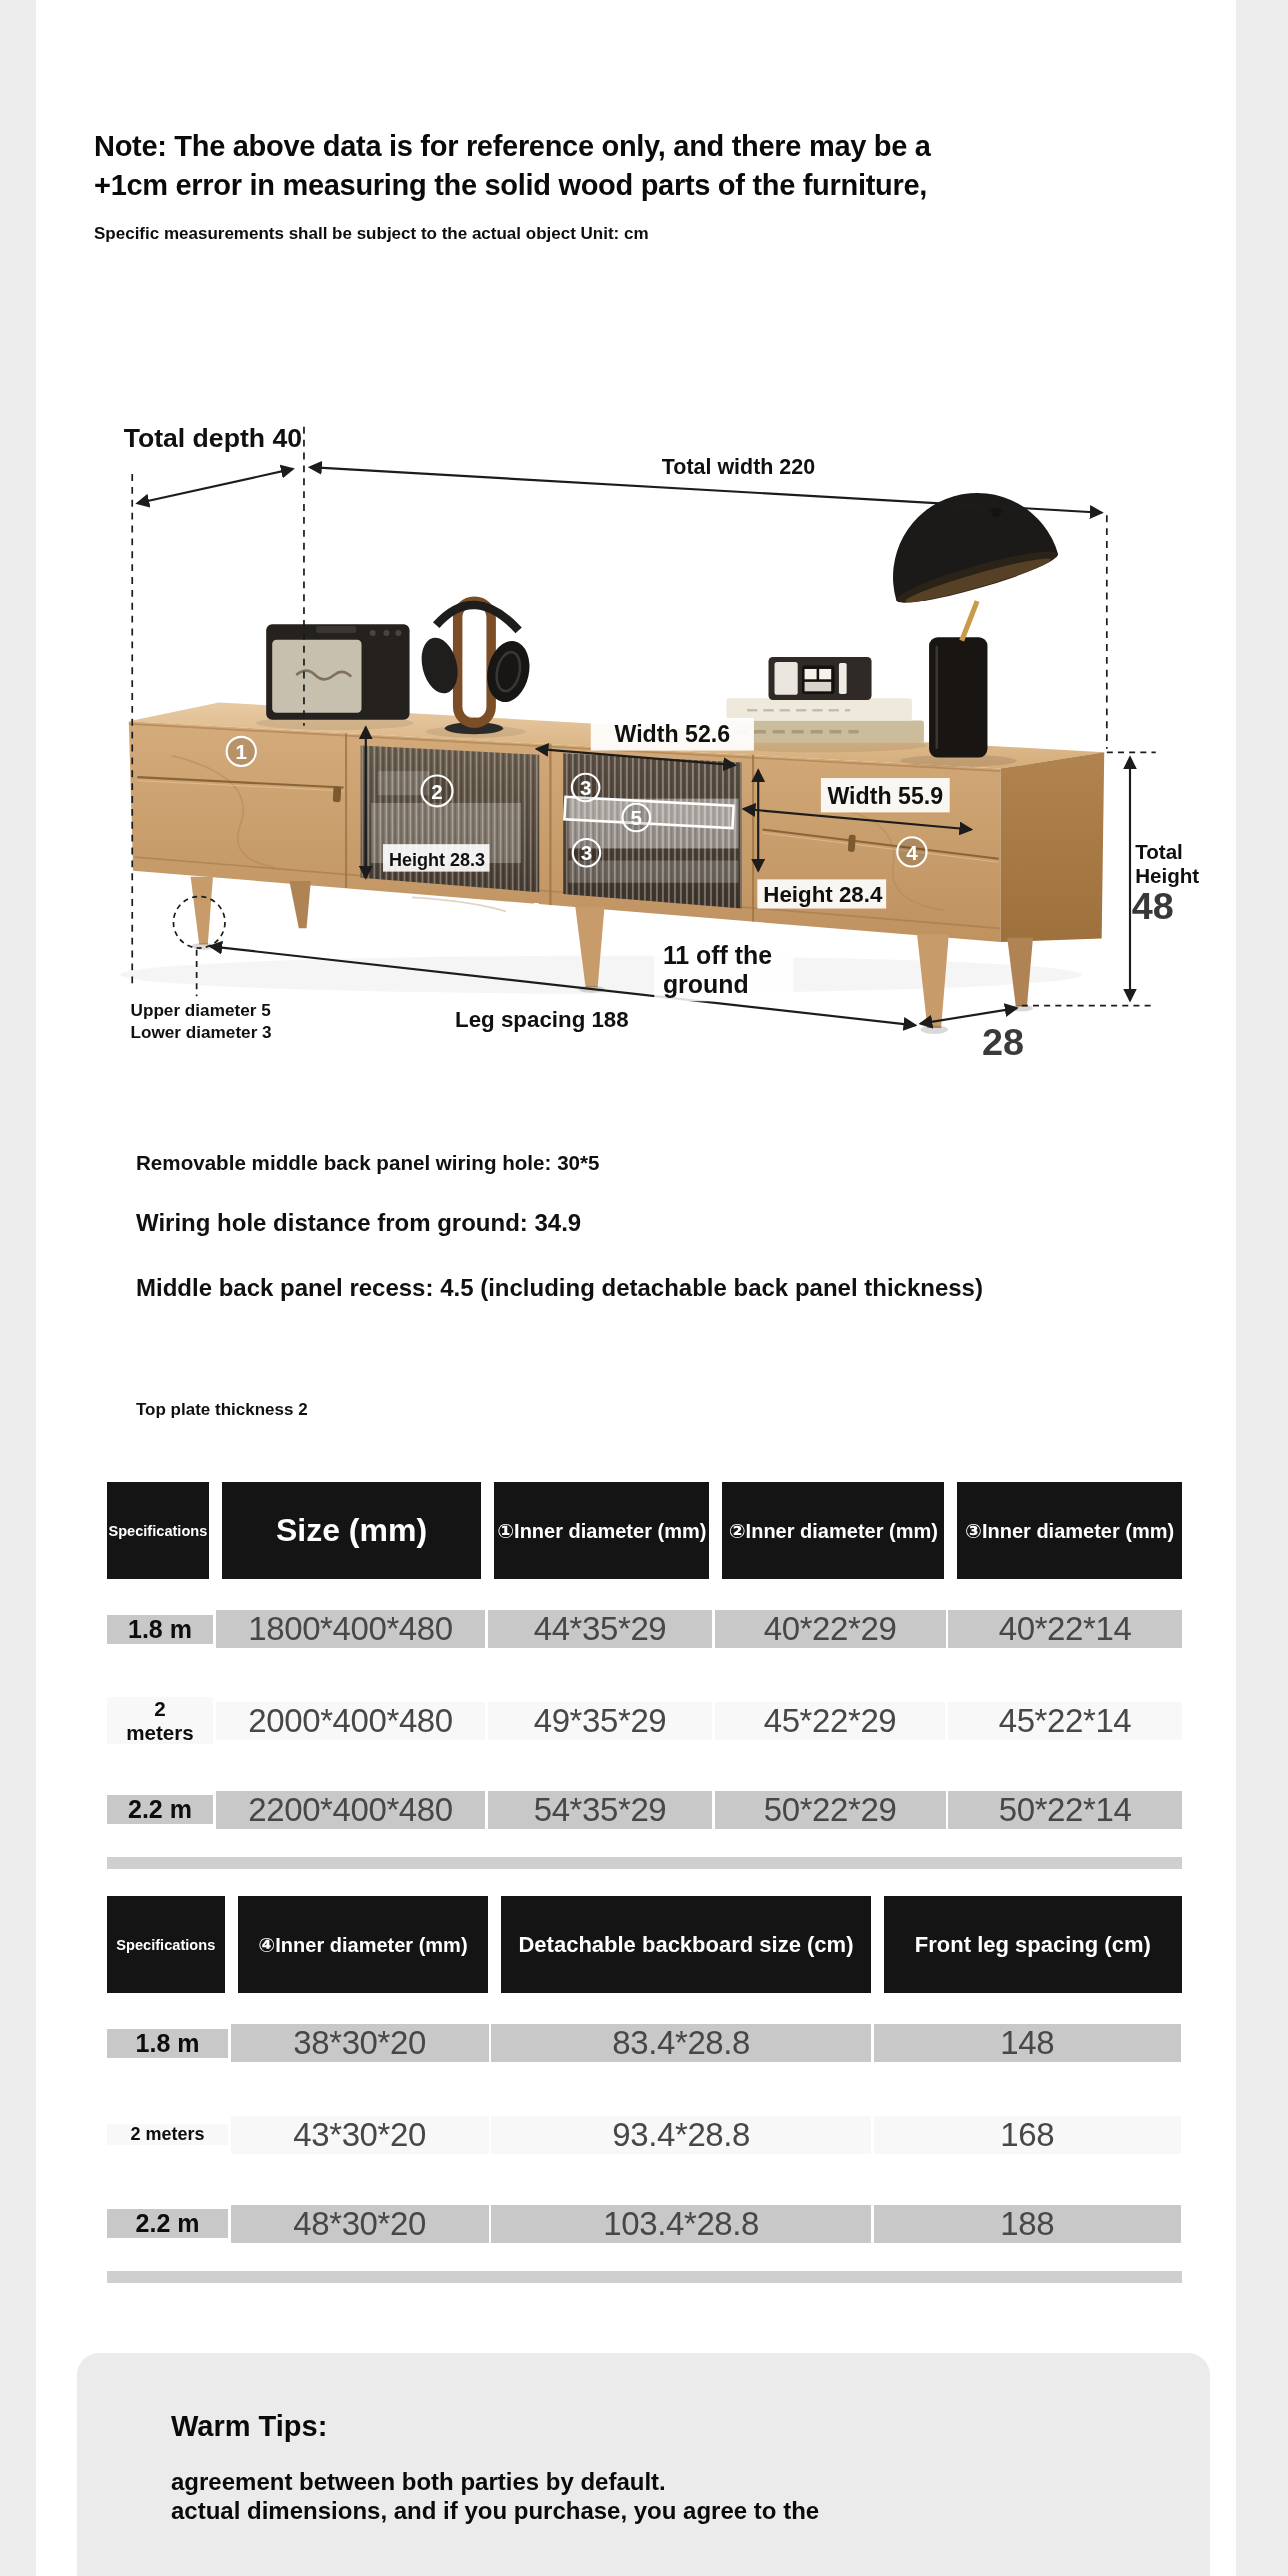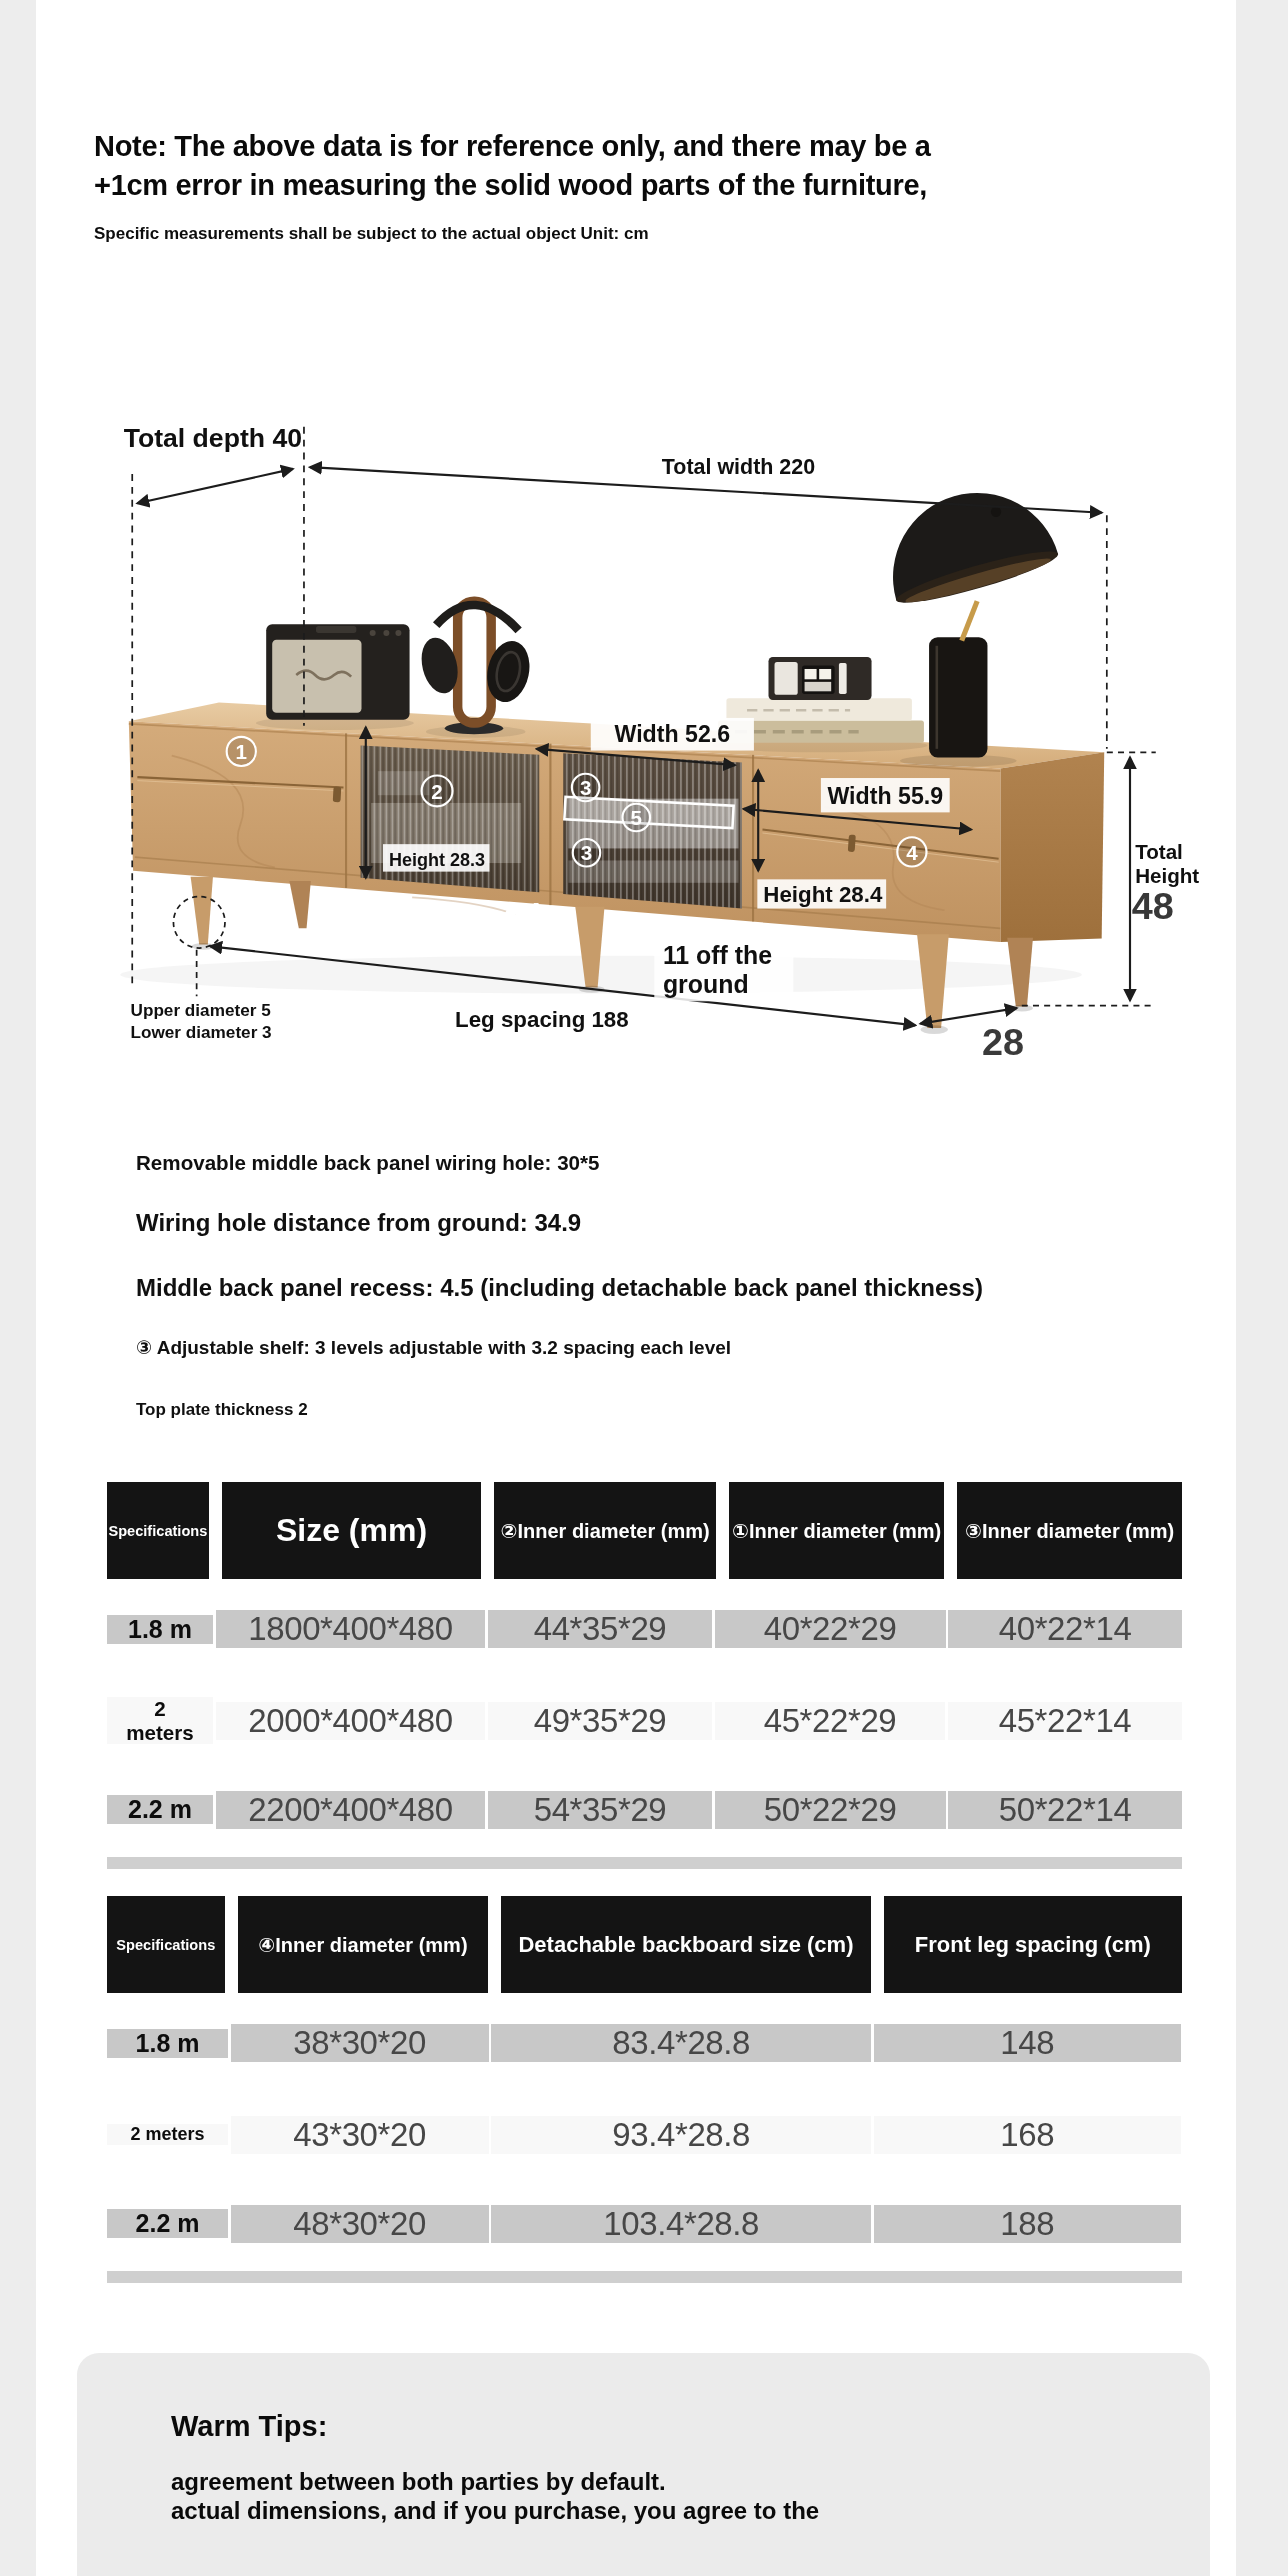--- a/index.html
+++ b/index.html
@@ -275,29 +275,28 @@
       <text class="dimtext" x="152" y="1183" font-size="20">Upper diameter 5</text>
       <text class="dimtext" x="152" y="1209" font-size="20">Lower diameter 3</text>
       <text class="dimtext" x="530" y="1196" font-size="26">Leg spacing 188</text>
       <text x="1168" y="1228" font-size="44" font-weight="600" fill="#3a3a3a" text-anchor="middle">28</text>
     </g>
   </svg>
 
   <div class="snote s1">Removable middle back panel wiring hole: 30*5</div>
   <div class="snote s2">Wiring hole distance from ground: 34.9</div>
   <div class="snote s3">Middle back panel recess: 4.5 (including detachable back panel thickness)</div>
-  <div class="snote s4">③ Adjustable shelf: 3 levels adjustable with 3.2 spacing each level</div>
   <div class="snote s5">Top plate thickness 2</div>
 
   <div class="table t1">
     <div class="thead">
       <div class="hc c0 h0">Specifications</div>
       <div class="hc c1 h1">Size (mm)</div>
+      <div class="hc c2 h2">①Inner diameter (mm)</div>
       <div class="hc c3 h3">②Inner diameter (mm)</div>
-      <div class="hc c2 h2">①Inner diameter (mm)</div>
       <div class="hc c4 h4">③Inner diameter (mm)</div>
     </div>
     <div class="trow r1">
       <div class="tc c0 lab">1.8 m</div>
       <div class="tc c1 val">1800*400*480</div>
       <div class="tc c2 val">44*35*29</div>
       <div class="tc c3 val">40*22*29</div>
       <div class="tc c4 val">40*22*14</div>
     </div>
     <div class="trow r2">

